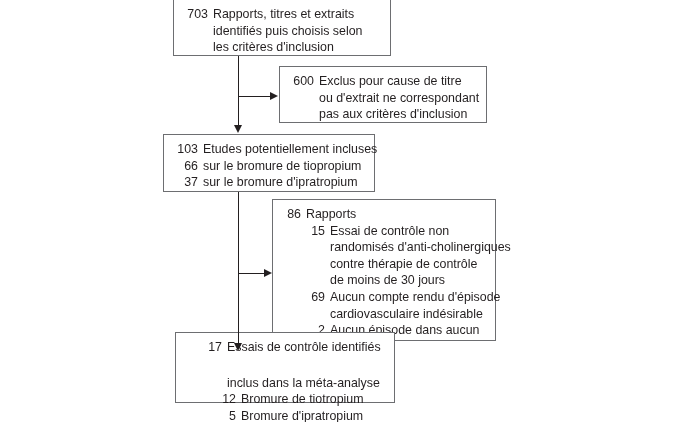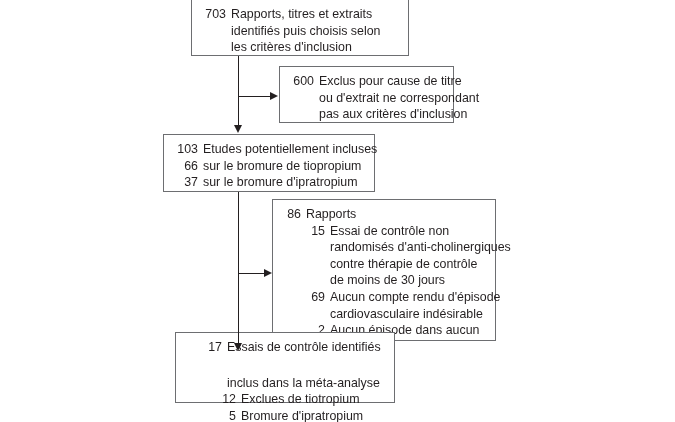--- a/index.html
+++ b/index.html
@@ -82,22 +82,22 @@
   .arrow-right {
     position: absolute;
     width: 0;
     height: 0;
     border-top: 4.5px solid transparent;
     border-bottom: 4.5px solid transparent;
     border-left: 8px solid #231f20;
   }
 
   
-  #box-identified   { left: 191px; top: -1px;  width: 218px; height: 57px; }
-  #box-excluded-1   { left: 279px; top: 66px;  width: 175px; height: 57px; }
+  #box-identified   { left: 173px; top: -1px;  width: 218px; height: 57px; }
+  #box-excluded-1   { left: 279px; top: 66px;  width: 208px; height: 57px; }
   #box-potential    { left: 163px; top: 134px; width: 212px; height: 58px; }
   #box-excluded-2   { left: 272px; top: 199px; width: 224px; height: 142px; }
   #box-included     { left: 175px; top: 332px; width: 220px; height: 71px; }
 </style>
 </head>
 <body>
 
 <div id="flowchart">
 
   <div class="box" id="box-identified">
@@ -184,21 +184,21 @@
     <div class="box-inner">
       <div class="row">
         <span class="num g-w40">17</span>
         <span class="txt">Essais de contrôle identifiés</span>
       </div>
       <div class="row cont-40">
         <span class="txt">inclus dans la méta-analyse</span>
       </div>
       <div class="row">
         <span class="num g-w54">12</span>
-        <span class="txt">Exclues de tiotropium</span>
+        <span class="txt">Bromure de tiotropium</span>
       </div>
       <div class="row">
         <span class="num g-w54">5</span>
         <span class="txt">Bromure d'ipratropium</span>
       </div>
     </div>
   </div>
 
   <div class="vline" style="left:238px; top:56px; height:70px;"></div>
   <div class="arrow-down" style="left:233.5px; top:125px;"></div>

